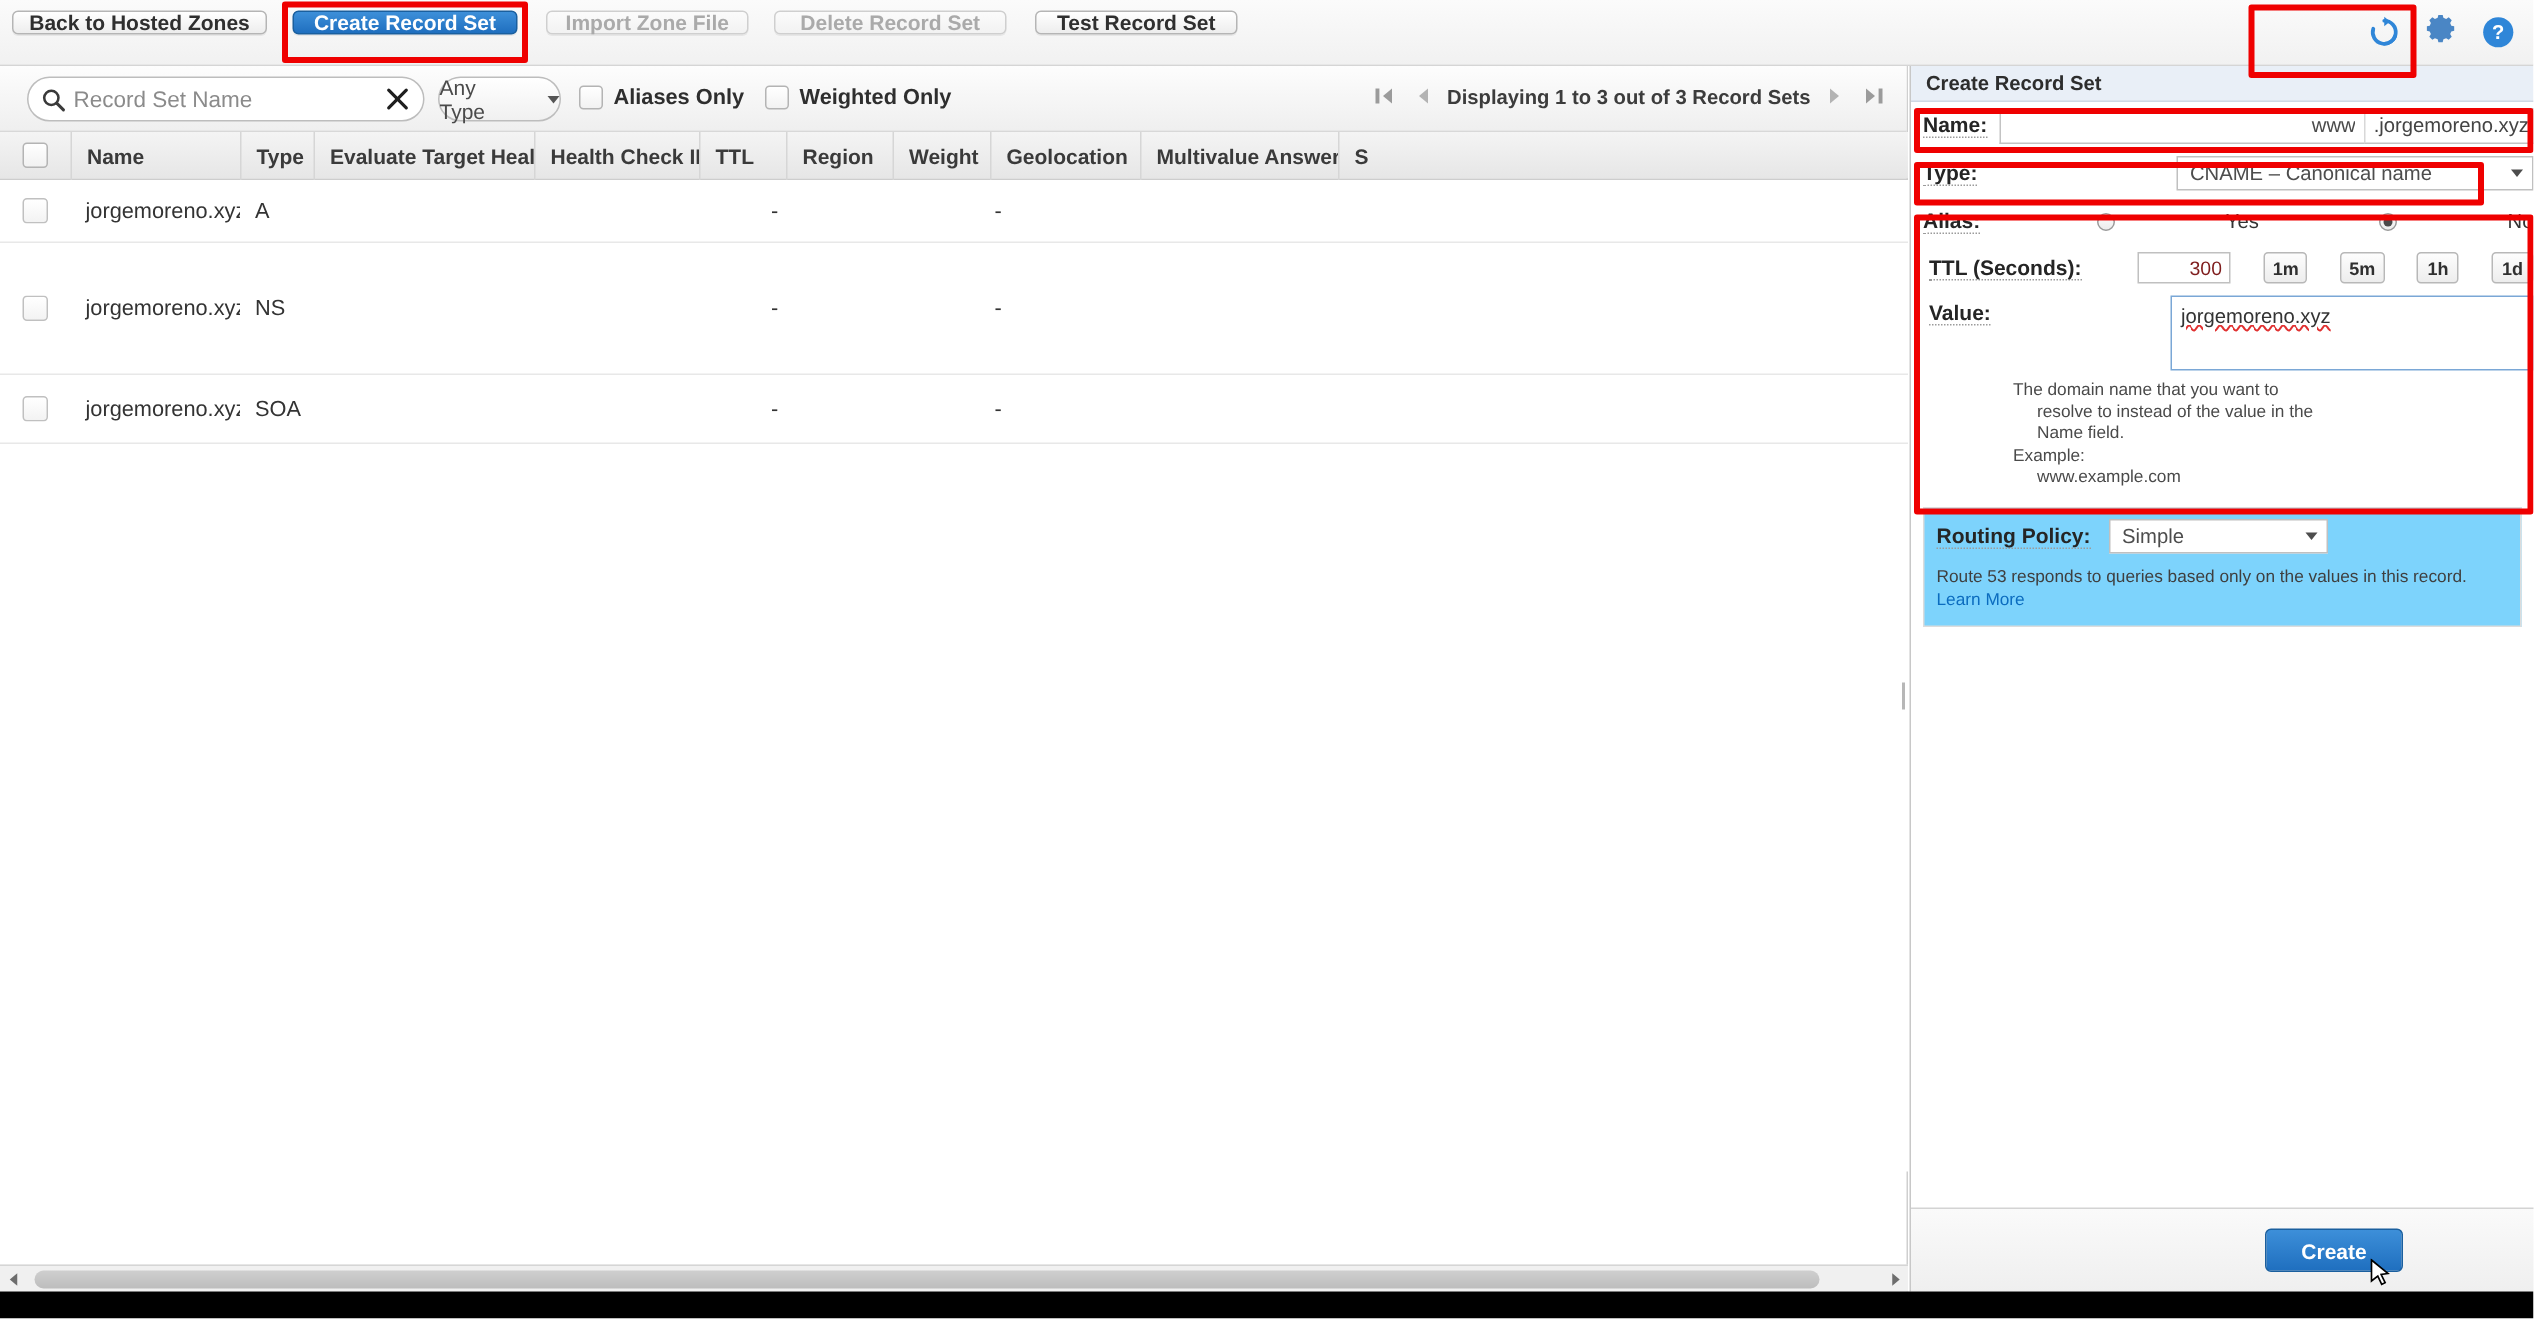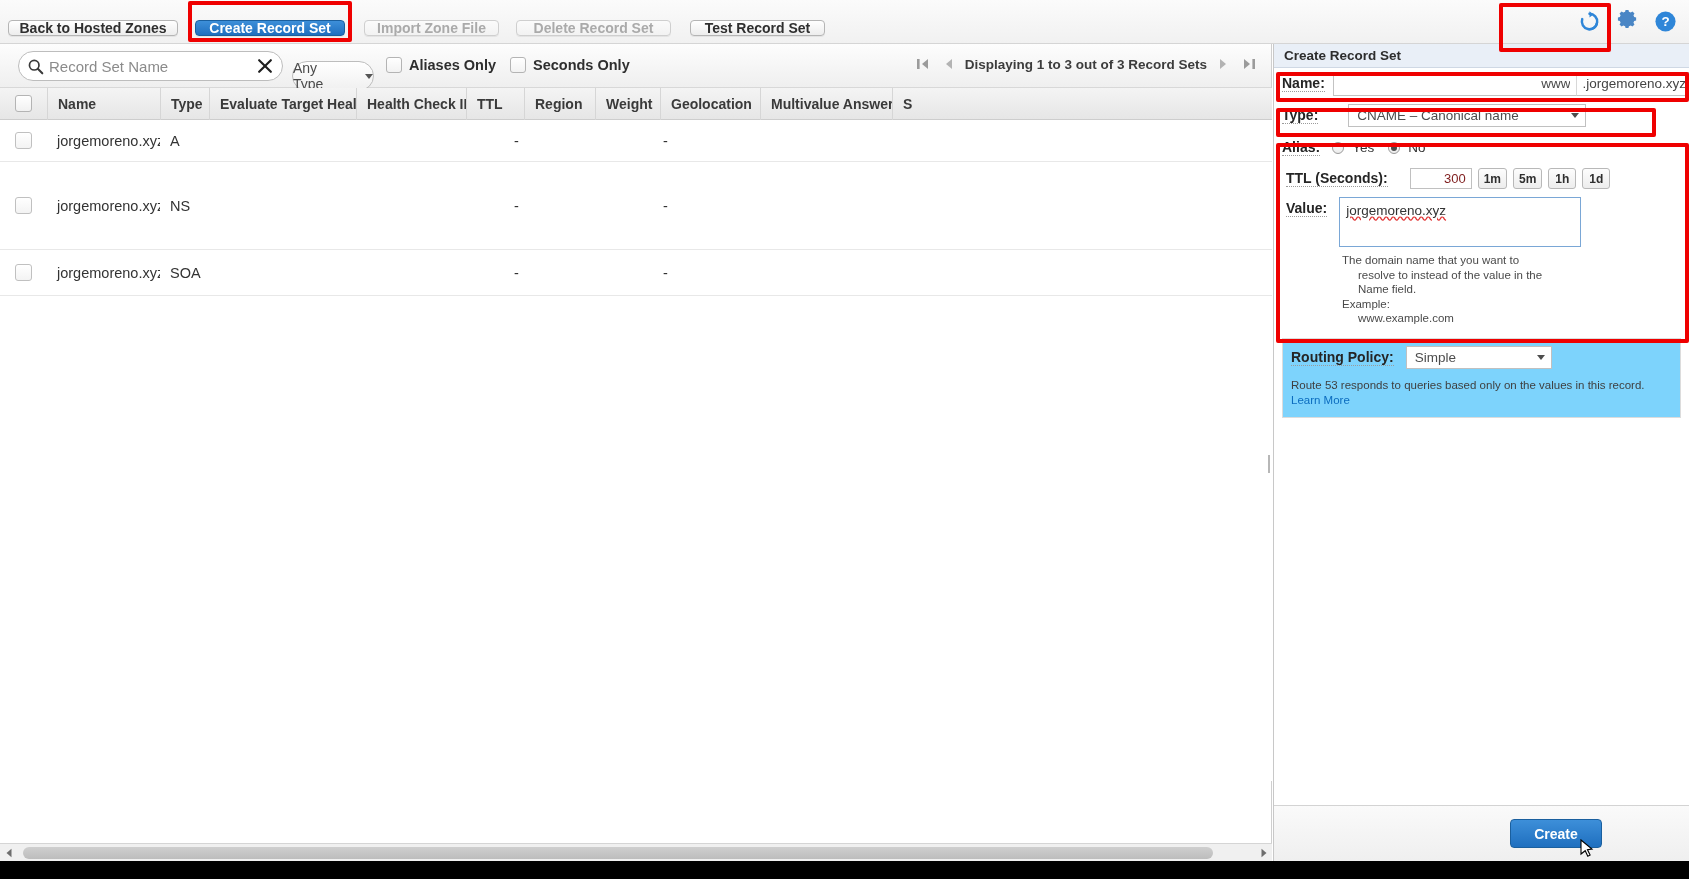--- a/index.html
+++ b/index.html
@@ -13,21 +13,21 @@
   }
   #app { position: relative; width: 1689px; height: 879px; background:#fff; }
 
   
   .toolbar {
     position: absolute; left: 0; top: 0; width: 1689px; height: 44px;
     background: linear-gradient(to bottom, #fbfbfb, #f1f1f1);
     border-bottom: 1px solid #d5d5d5;
   }
   .btn {
-    position: absolute; top: 20px; height: 16px;
+    position: absolute; top: 7px; height: 16px;
     border: 1px solid #b5b5b5; border-radius: 4px;
     background: linear-gradient(to bottom, #ffffff, #ededed);
     font-family: "Liberation Sans", sans-serif;
     font-size: 14px; font-weight: bold; color: #2f2f2f;
     display: flex; align-items: center; justify-content: center;
     padding: 0 12px; cursor: pointer; white-space: nowrap;
     box-shadow: 0 1px 0 rgba(0,0,0,0.06);
   }
   .btn.disabled { color: #aaaaaa; background: linear-gradient(to bottom,#fbfbfb,#f2f2f2); border-color:#cfcfcf; cursor: default; }
   .btn.primary {
@@ -64,21 +64,21 @@
   .search-icon { width: 17px; height: 17px; flex: 0 0 17px; margin-right:3px; }
   .search-input {
     flex: 1; border: none; outline: none; background: transparent;
     font-family: "Liberation Sans", sans-serif; font-size: 15px; color: #555;
     height: 26px;
   }
   .search-input::placeholder { color: #8b8b8b; }
   .clear-x { width: 18px; height: 18px; cursor: pointer; flex: 0 0 18px; }
 
   .type-select {
-    position: absolute; left: 292px; top: 17px; height: 30px; width: 82px;
+    position: absolute; left: 292px; top: 7px; height: 30px; width: 82px;
     background: linear-gradient(to bottom,#ffffff,#f0f0f0);
     border: 1px solid #bdbdbd; border-radius: 16px;
     display: flex; align-items: center; justify-content: center; gap: 14px;
     font-size: 14px; color: #4a4a4a; cursor: pointer;
   }
   .caret-dn { width: 0; height: 0; border-left: 4px solid transparent; border-right: 4px solid transparent; border-top: 5px solid #555; }
 
   .chk-group { position: absolute; top: 13px; display: flex; align-items: center; gap: 7px; cursor: pointer; }
   #chk-alias { left: 386px; }
   #chk-weighted { left: 510px; }
@@ -133,21 +133,21 @@
     position: absolute; left: 1273px; top: 44px; width: 416px; height: 817px;
     background: #ffffff; border-left: 1px solid #c8c8c8;
   }
   .rp-title {
     height: 24px; background: #e9eff7; border-bottom: 1px solid #cfd8e4;
     display: flex; align-items: center; padding-left: 10px;
     font-size: 13.5px; font-weight: bold; color: #2d2d2d;
   }
   .rp-body { padding: 0; position: relative; }
 
-  .frm-row { display: flex; align-items: center; min-height: 31px; padding-left: 8px; }
+  .frm-row { display: flex; align-items: center; min-height: 31px; padding-left: 8px; justify-content: space-between; }
   .frm-lbl {
     font-size: 14px; font-weight: bold; color: #252525;
     border-bottom: 1px dotted #9b9b9b; white-space: nowrap;
   }
 
   .name-field {
     flex: 1; height: 24px; margin-left: 8px; display: flex; align-items: stretch;
   }
   .name-input {
     flex: 1; border: 1px solid #c3c3c3; border-right: none; background: #fff;
@@ -280,21 +280,21 @@
         <span>Any Type</span>
         <span class="caret-dn"></span>
       </div>
 
       <div class="chk-group" id="chk-alias">
         <span class="chkbox"></span>
         <span class="chk-label">Aliases Only</span>
       </div>
       <div class="chk-group" id="chk-weighted">
         <span class="chkbox"></span>
-        <span class="chk-label">Seconds Only</span>
+        <span class="chk-label">Weighted Only</span>
       </div>
 
       <div class="pager">
         <svg class="pg-arrow" width="16" height="16" viewBox="0 0 16 16">
           <rect x="2" y="3" width="2.6" height="10" fill="#9b9b9b"></rect>
           <path d="M13 3l-6 5 6 5z" fill="#9b9b9b"></path>
         </svg>
         <svg class="pg-arrow" width="14" height="16" viewBox="0 0 14 16">
           <path d="M11 3l-6 5 6 5z" fill="#b3b3b3"></path>
         </svg>

